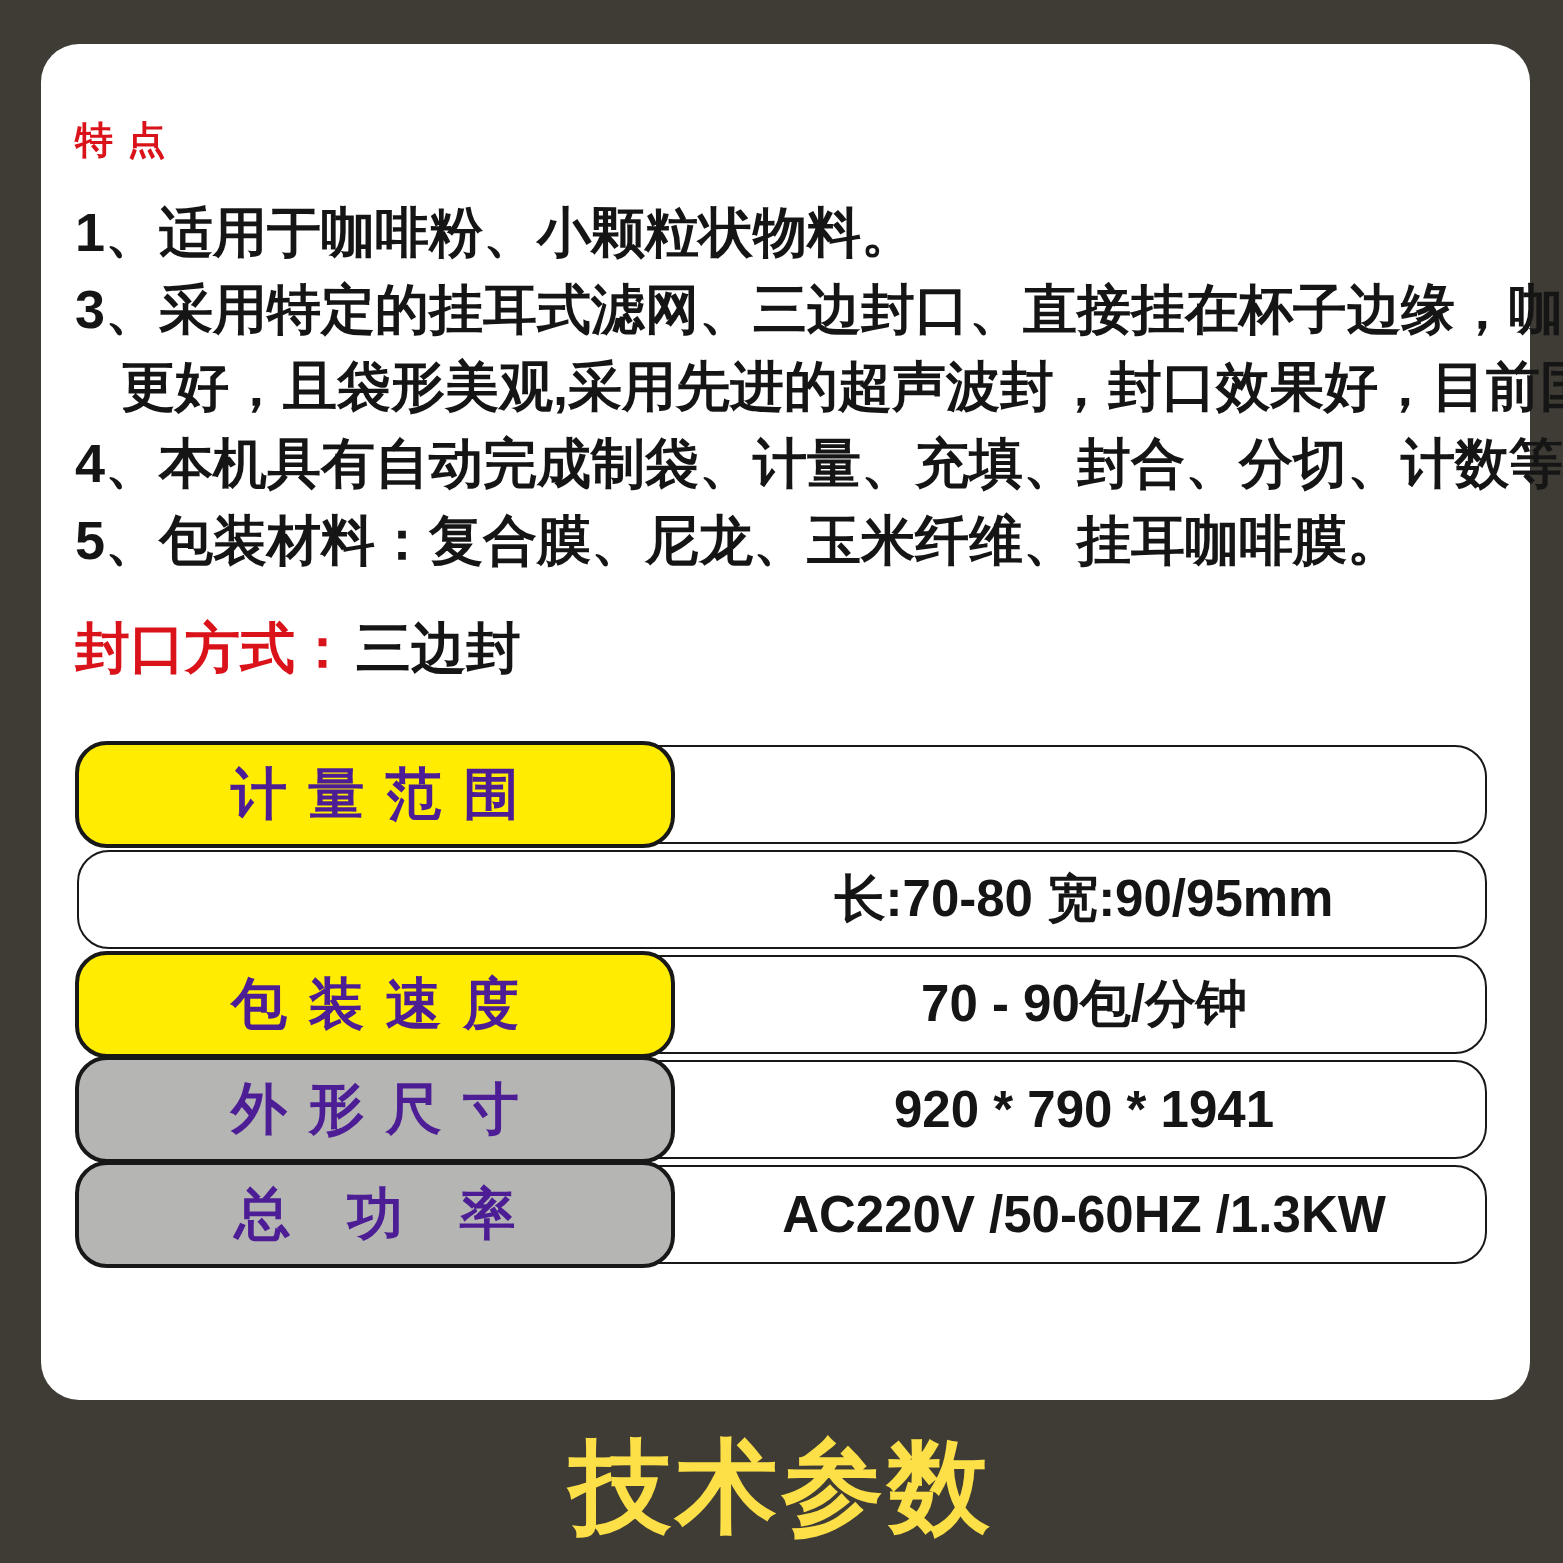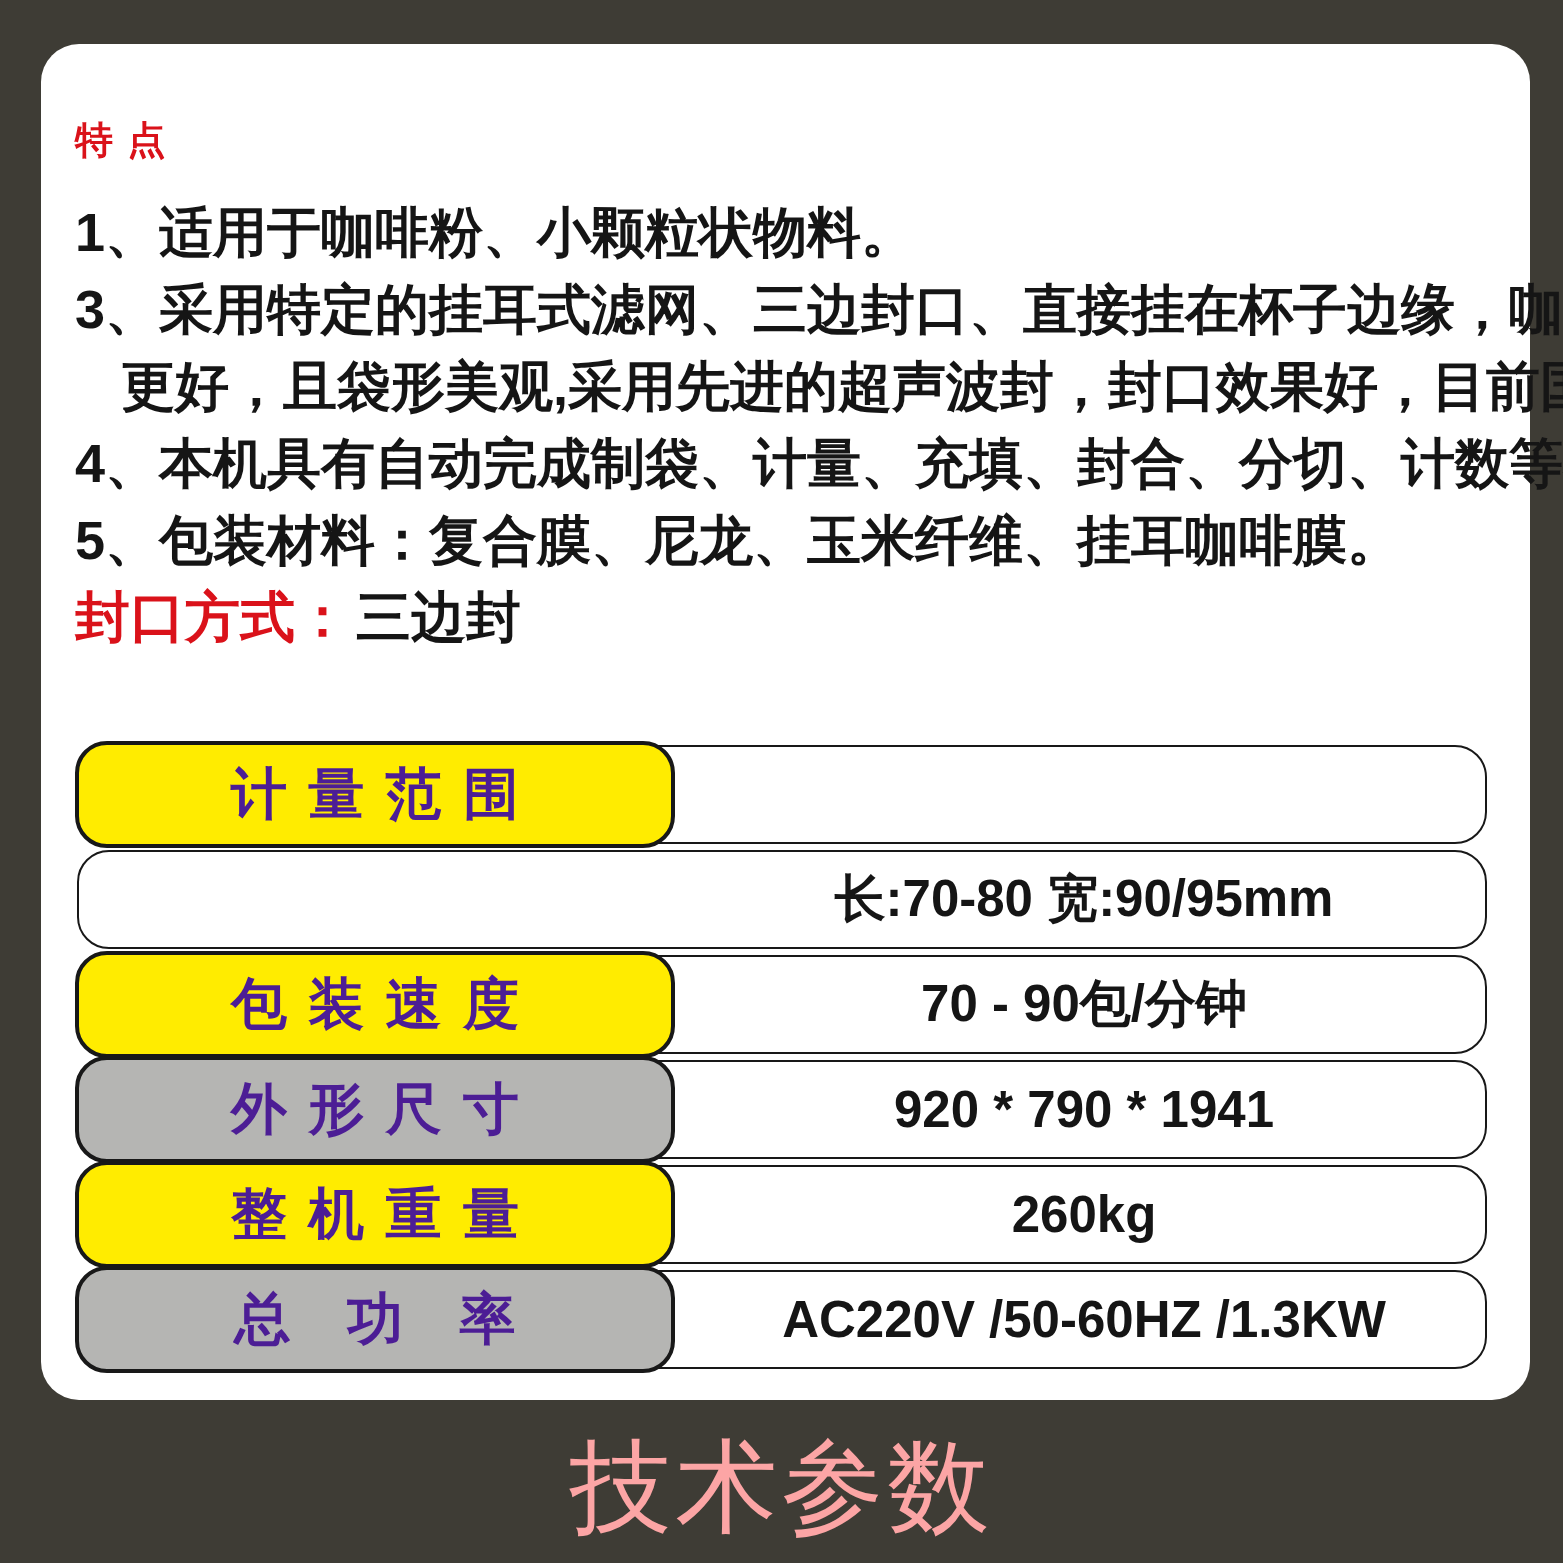--- a/index.html
+++ b/index.html
@@ -42,20 +42,21 @@
     font-weight: bold;
     line-height: 77px;
   }
   .feature-line { white-space: nowrap; }
   .feature-line.cont { padding-left: 46px; }
   .seal-line {
     font-size: 55px;
     font-weight: bold;
     line-height: 77px;
     white-space: nowrap;
+    margin-top: 31px;
   }
   .seal-label { color: #da121a; }
   .seal-value { color: #151515; padding-left: 6px; }
   .spec-table {
     position: absolute;
     left: 34px;
     top: 698px;
     width: 1414px;
   }
   .spec-row { position: relative; height: 105px; }
@@ -98,23 +99,23 @@
   }
   .footer-band {
     position: absolute;
     left: 0; top: 1400px;
     width: 1563px; height: 163px;
     display: flex;
     align-items: center;
     justify-content: center;
   }
   .footer-title {
-    color: #fca5a5;
+    color: #fde047;
     font-size: 102px;
-    font-weight: normal;
+    font-weight: bold;
     letter-spacing: 4px;
     padding-top: 14px;
     white-space: nowrap;
   }
 </style>
 </head>
 <body>
 
 <div class="stage">
   <div class="card">
@@ -155,27 +156,20 @@
       </div>
 
       <div class="spec-row pill-gray">
         <div class="track"></div>
         <div class="pill">
           <span class="pill-text">外形尺寸</span>
         </div>
         <div class="value">920 * 790 * 1941</div>
       </div>
 
-      <div class="spec-row pill-yellow">
-        <div class="track"></div>
-        <div class="pill">
-          <span class="pill-text">整机重量</span>
-        </div>
-        <div class="value">260kg</div>
-      </div>
 
       <div class="spec-row pill-gray">
         <div class="track"></div>
         <div class="pill">
           <span class="pill-text">总 功 率</span>
         </div>
         <div class="value">AC220V /50-60HZ /1.3KW</div>
       </div>
 
     </div>

